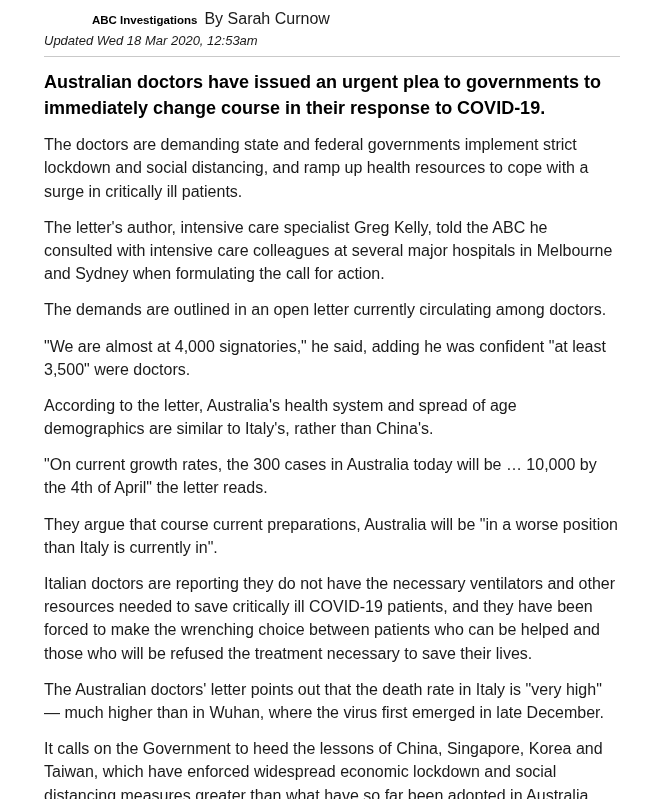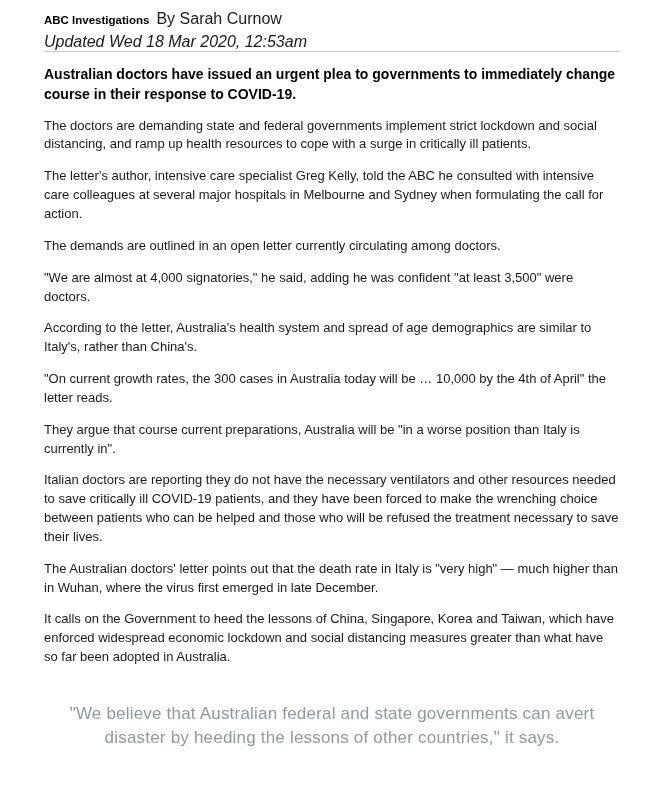--- a/index.html
+++ b/index.html
@@ -23,50 +23,52 @@
     font-weight: 700;
     color: #000000;
     letter-spacing: -0.2px;
     margin-bottom: 10px;
   }
   .byline-row {
     display: flex;
     align-items: baseline;
     gap: 7px;
     margin-bottom: 5px;
+    margin-left: 48px;
   }
   .byline-dept {
     font-size: 11.5px;
     font-weight: 700;
     color: #000000;
   }
   .byline-author {
     font-size: 16px;
     font-weight: 400;
     color: #1a1a1a;
   }
   .updated-line {
-    font-size: 16px;
+    font-size: 13px;
     font-style: italic;
     color: #1a1a1a;
+    margin-bottom: 8px;
   }
   hr.rule {
     border: none;
     border-top: 1px solid #c9c9c9;
     margin: 0 0 12px 0;
   }
   p.lead {
-    font-size: 14px;
+    font-size: 18px;
     font-weight: 700;
     line-height: 1.45;
     color: #000000;
     margin-bottom: 12px;
   }
   p.body-para {
-    font-size: 13px;
+    font-size: 16px;
     font-weight: 400;
     line-height: 1.45;
     color: #1a1a1a;
     margin-bottom: 13px;
   }
   h2.section-heading {
     font-size: 21px;
     font-weight: 400;
     color: #111111;
     letter-spacing: -0.1px;

